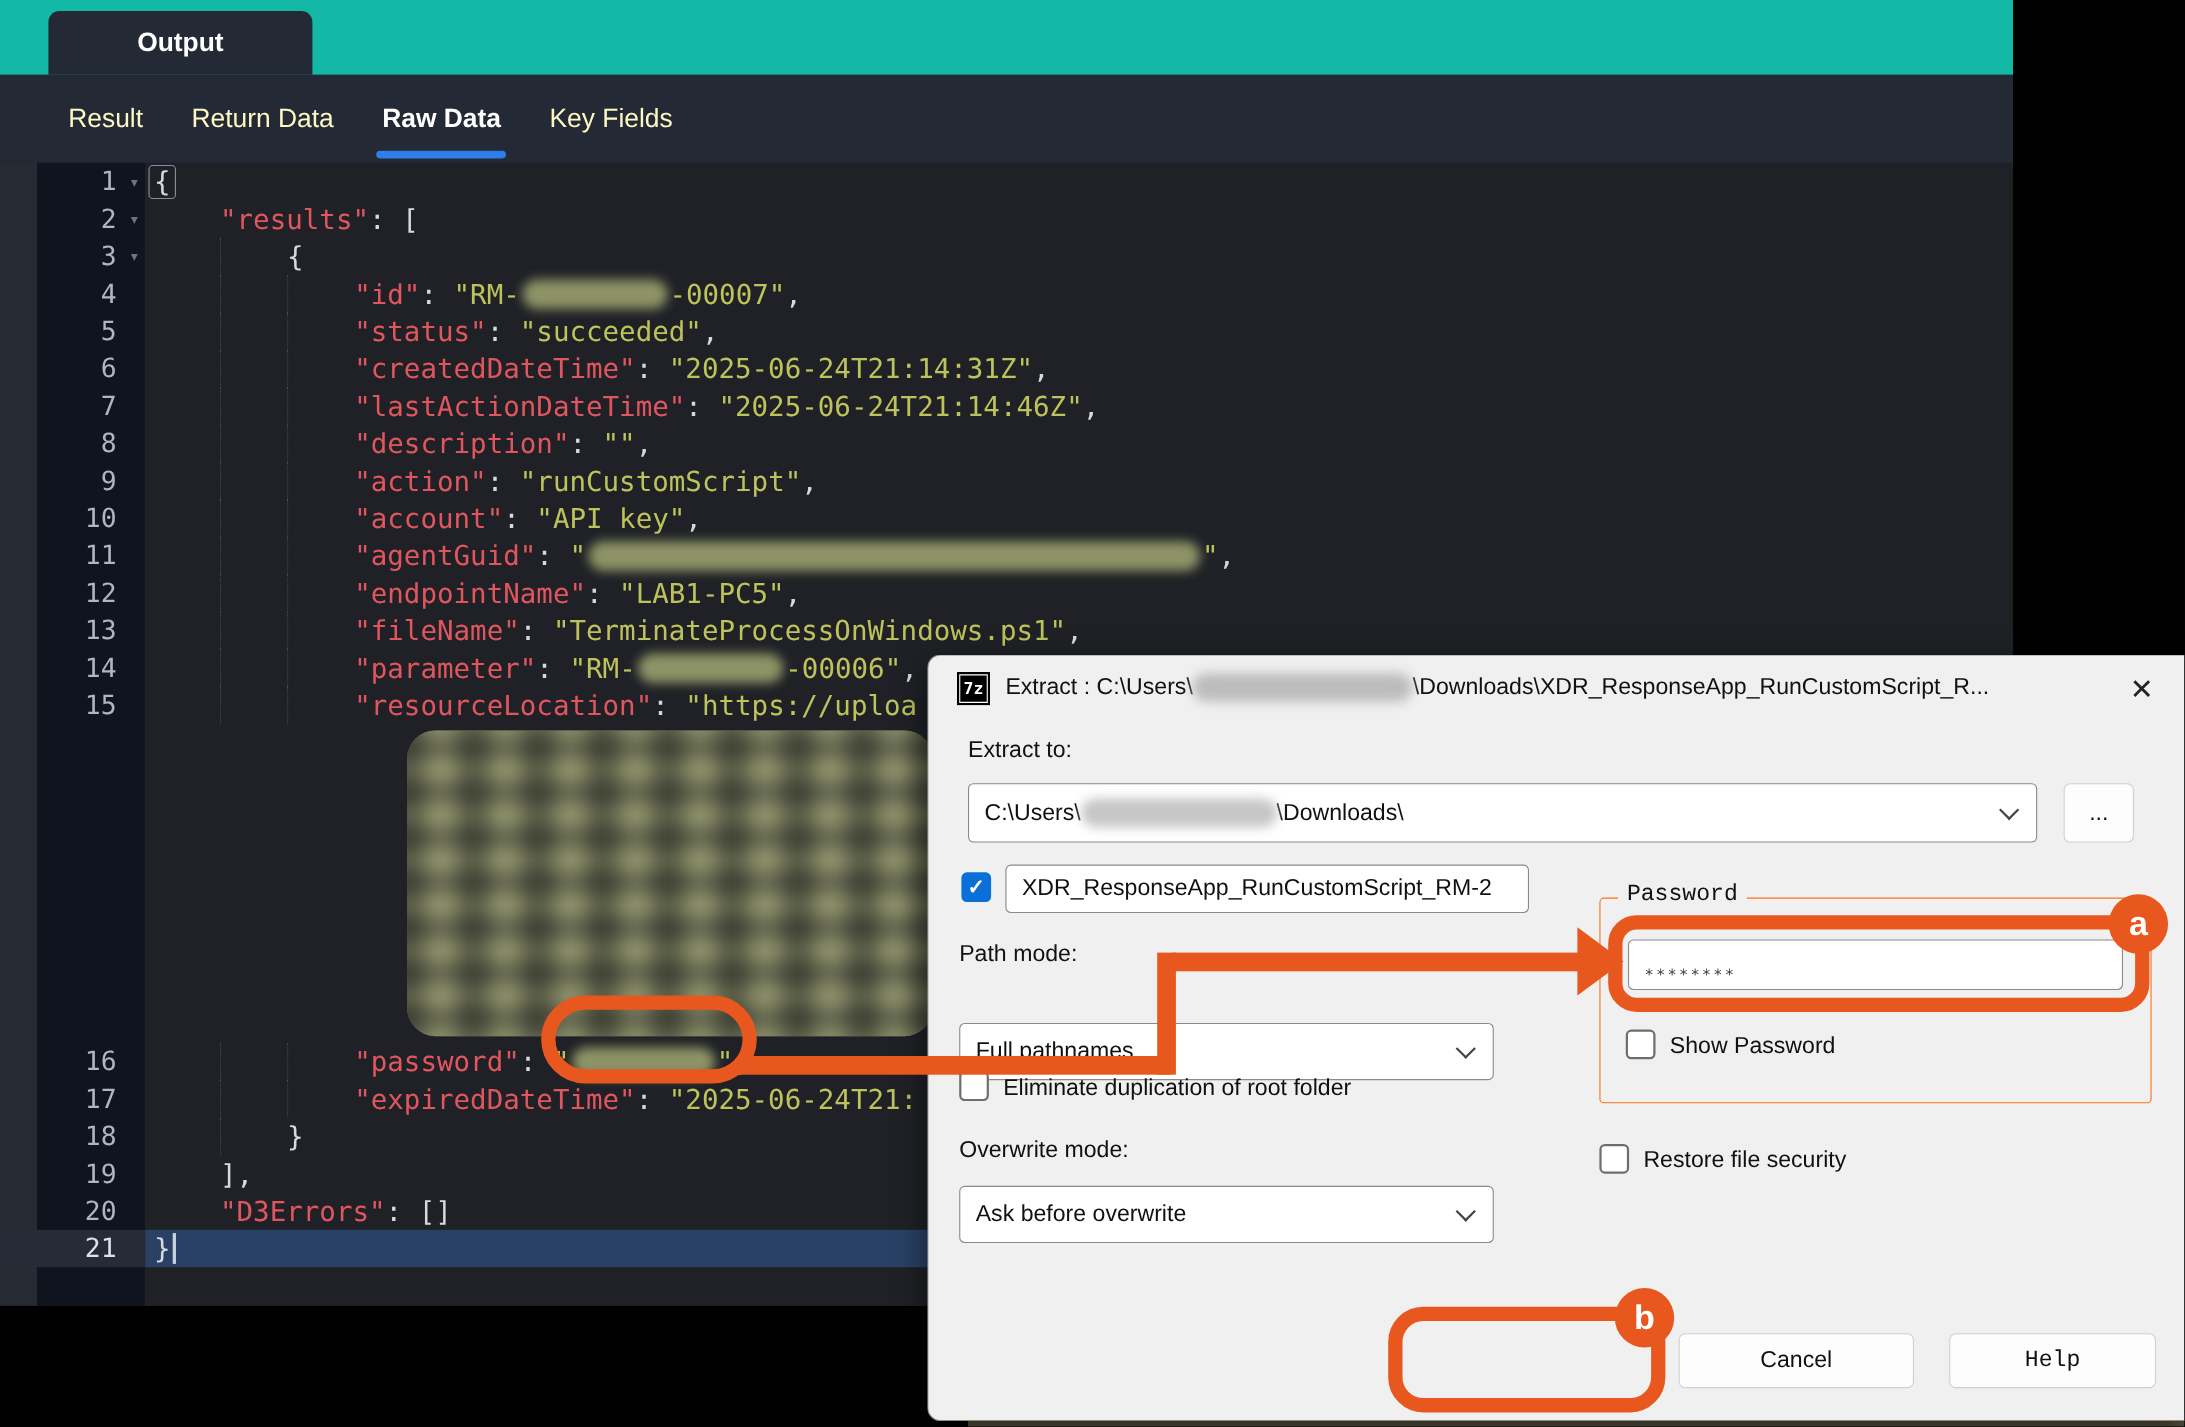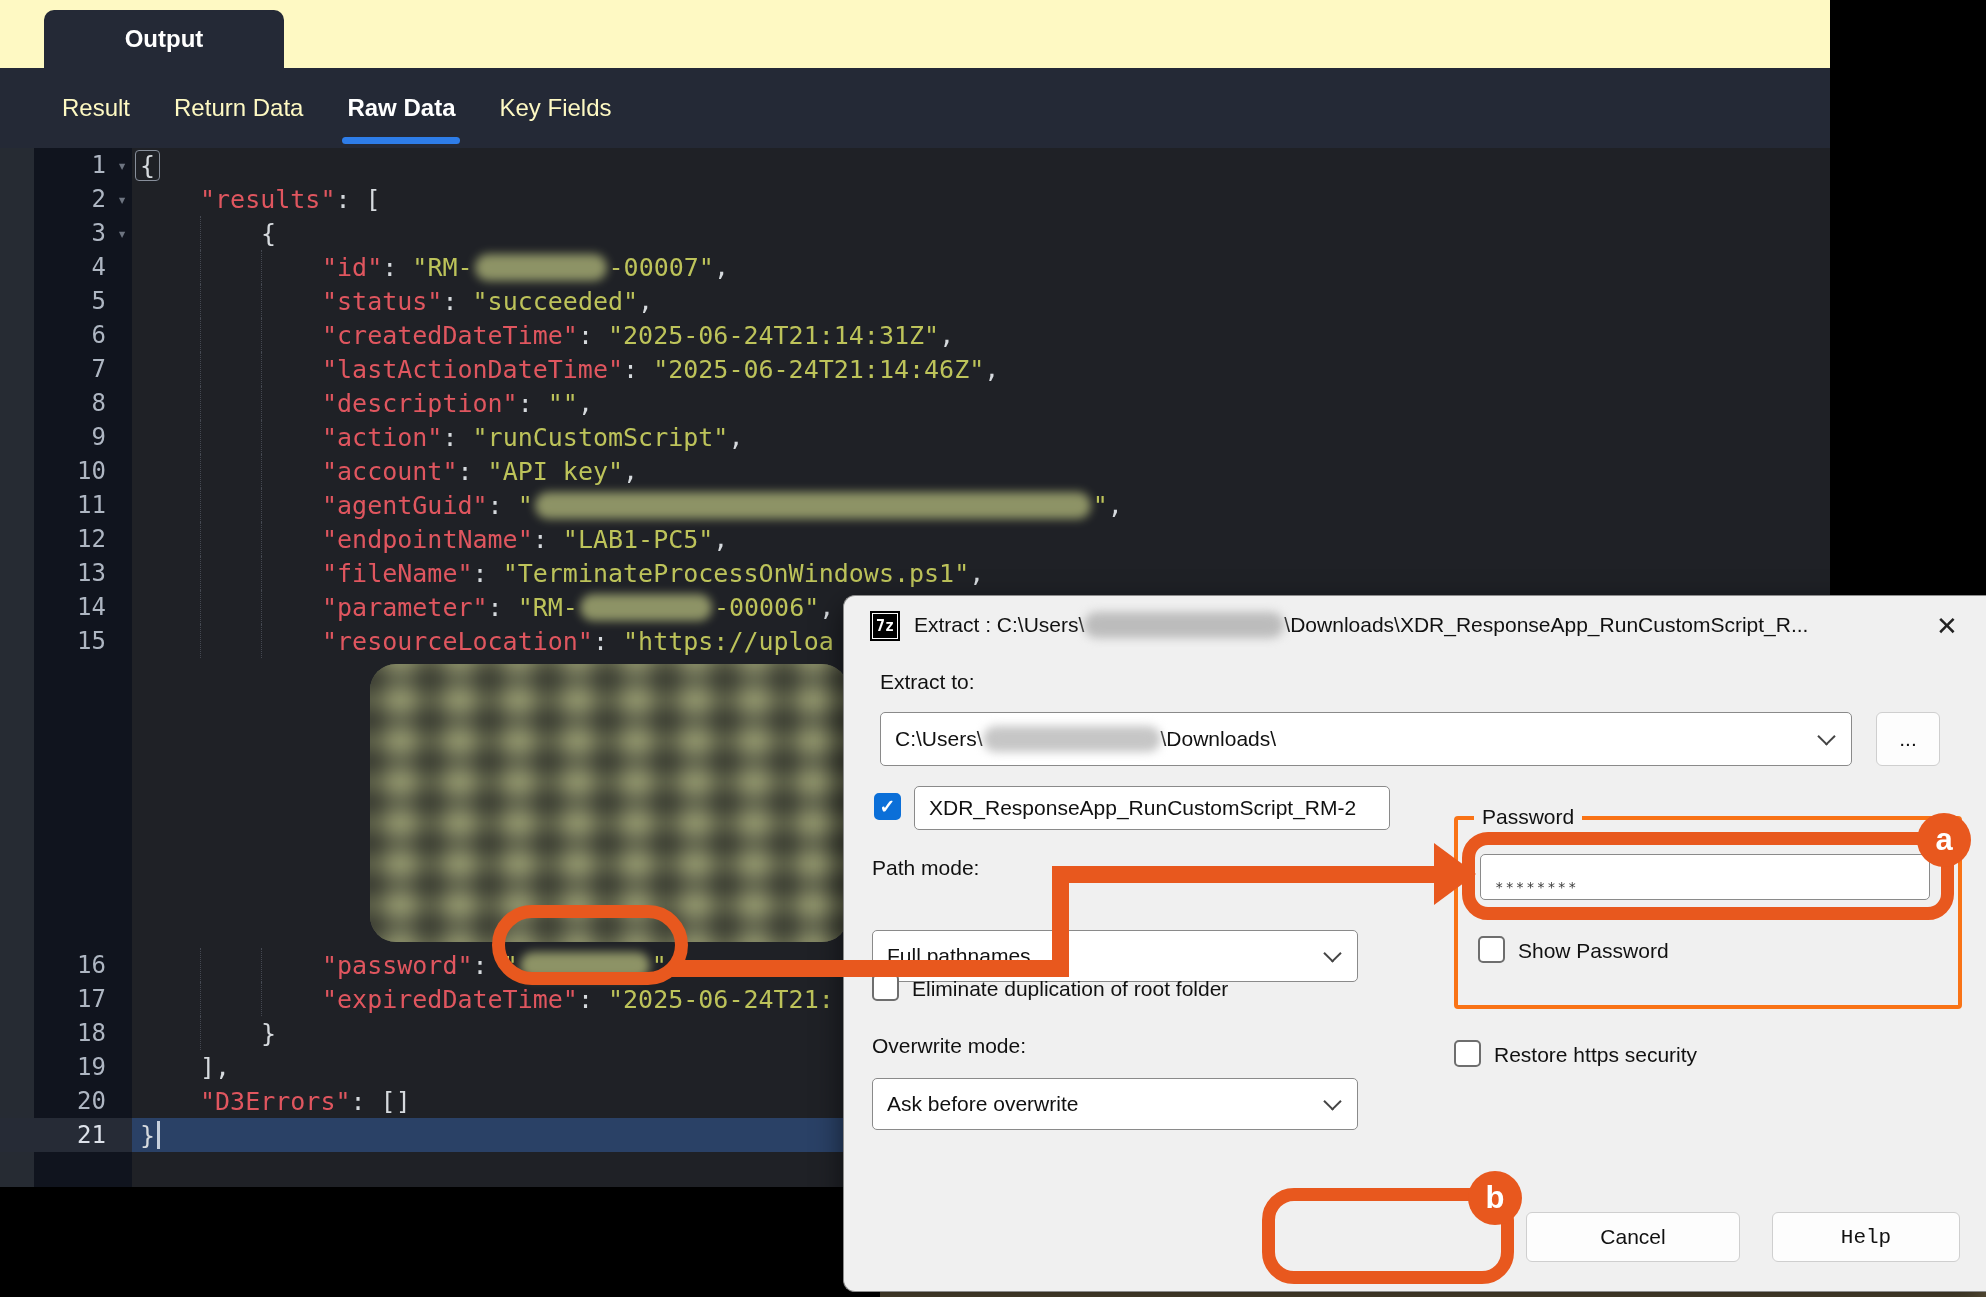--- a/index.html
+++ b/index.html
@@ -1,21 +1,21 @@
 <!DOCTYPE html>
 <html><head>
 <meta charset="utf-8">
 <style>
   html,body{margin:0;padding:0;background:#000;}
   .screen{position:relative;width:1986px;height:1297px;background:#000;overflow:hidden;
           font-family:"Liberation Sans",sans-serif;}
 
   
   .panel{position:absolute;left:0;top:0;width:1830px;height:1187px;background:#1f2126;}
-  .hdr{position:absolute;left:0;top:0;right:0;height:68px;background:#fef9c3;}
+  .hdr{position:absolute;left:0;top:0;right:0;height:68px;background:#14b8a6;}
   .output-tab{position:absolute;left:44px;top:10px;width:240px;height:58px;background:#242936;
               border-radius:10px 10px 0 0;display:flex;align-items:center;justify-content:center;
               color:#fff;font-weight:bold;font-size:24px;}
   .tabrow{position:absolute;left:0;top:68px;right:0;height:80px;background:#242936;
           display:flex;align-items:center;padding-left:62px;gap:44px;}
   .tab{position:relative;height:100%;display:flex;align-items:center;color:#fef9c3;font-size:24px;cursor:pointer;}
   .tab.active{color:#fff;font-weight:bold;}
   .tab.active::after{content:"";position:absolute;left:50%;transform:translateX(-50%);
                      bottom:4px;width:118px;height:7px;border-radius:4px;background:#2e7de9;}
 
@@ -65,21 +65,21 @@
   .field,.combo{position:absolute;background:#fff;border:1px solid #8a8a8a;border-radius:5px;
                 box-sizing:border-box;display:flex;align-items:center;padding:16px 14px;white-space:nowrap;overflow:hidden;}
   .combo .chev{position:absolute;right:18px;top:50%;width:11px;height:11px;border-right:2px solid #444;
                border-bottom:2px solid #444;transform:translateY(-70%) rotate(45deg);}
   .btn{position:absolute;background:#fdfdfd;border:1px solid #cfcfcf;border-radius:6px;display:flex;
        align-items:center;justify-content:center;box-sizing:border-box;cursor:pointer;}
   .btn.default{border:2px solid #3d77d2;box-shadow:inset 0 0 0 1px #fff;}
   .cb{position:absolute;width:27px;height:27px;background:#fff;border:2px solid #6e6e6e;border-radius:5px;
       box-sizing:border-box;display:flex;align-items:center;justify-content:center;cursor:pointer;}
   .cb.checked{background:#0b6fd8;border-color:#0b6fd8;color:#fff;font-size:19px;font-weight:bold;}
-  .group{position:absolute;border:4px solid #f97316;border-radius:4px;}
+  .group{position:absolute;border:1px solid #f97316;border-radius:4px;font-family:Liberation Mono, monospace;}
   .group>.glabel{position:absolute;top:-15px;left:16px;background:#f0f0f0;padding:0 8px;}
   .pwd-mask{font-size:14px;letter-spacing:2px;color:#3a3a3a;align-self:flex-start;padding-top:8px;
             font-family:"DejaVu Sans Mono",monospace;}
 
   
   .ann{position:absolute;z-index:20;}
   .stadium{left:492px;top:905px;width:196px;height:80px;border:13px solid #e8581e;border-radius:46px;box-sizing:border-box;}
   .seg{background:#e8581e;}
   .seg1{left:672px;top:960px;width:392px;height:17px;}
   .segv{left:1052px;top:866px;width:17px;height:111px;}
@@ -288,21 +288,21 @@
     <div class="cb" style="left:28px;top:378px;"></div>
     <div class="dlabel" style="left:68px;top:381px;">Eliminate duplication of root folder</div>
 
     <div class="dlabel" style="left:28px;top:438px;">Overwrite mode:</div>
     <div class="combo" style="left:28px;top:482px;width:486px;height:52px;">
       <span>Ask before overwrite</span>
       <span class="chev"></span>
     </div>
 
     <div class="cb" style="left:610px;top:444px;"></div>
-    <div class="dlabel" style="left:650px;top:447px;">Restore https security</div>
+    <div class="dlabel" style="left:650px;top:447px;">Restore file security</div>
 
     <div class="btn" style="left:682px;top:616px;width:214px;height:50px;">Cancel</div>
     <div class="btn" style="left:928px;top:616px;width:188px;height:50px;font-family:Liberation Mono, monospace;">Help</div>
   </div>
   <div class="under-strip"></div>
 
   <div class="ann stadium"></div>
   <div class="ann seg seg1"></div>
   <div class="ann seg segv"></div>
   <div class="ann seg seg2"></div>

